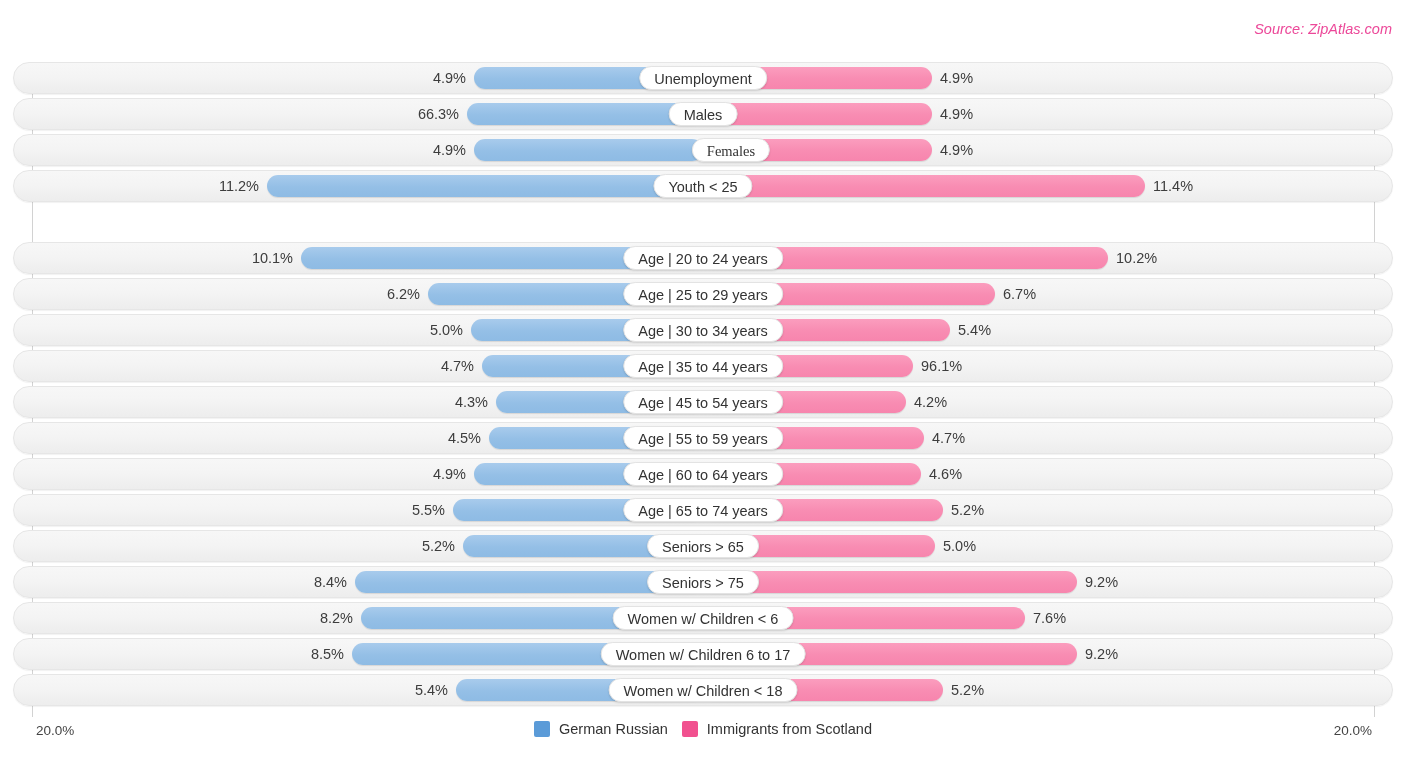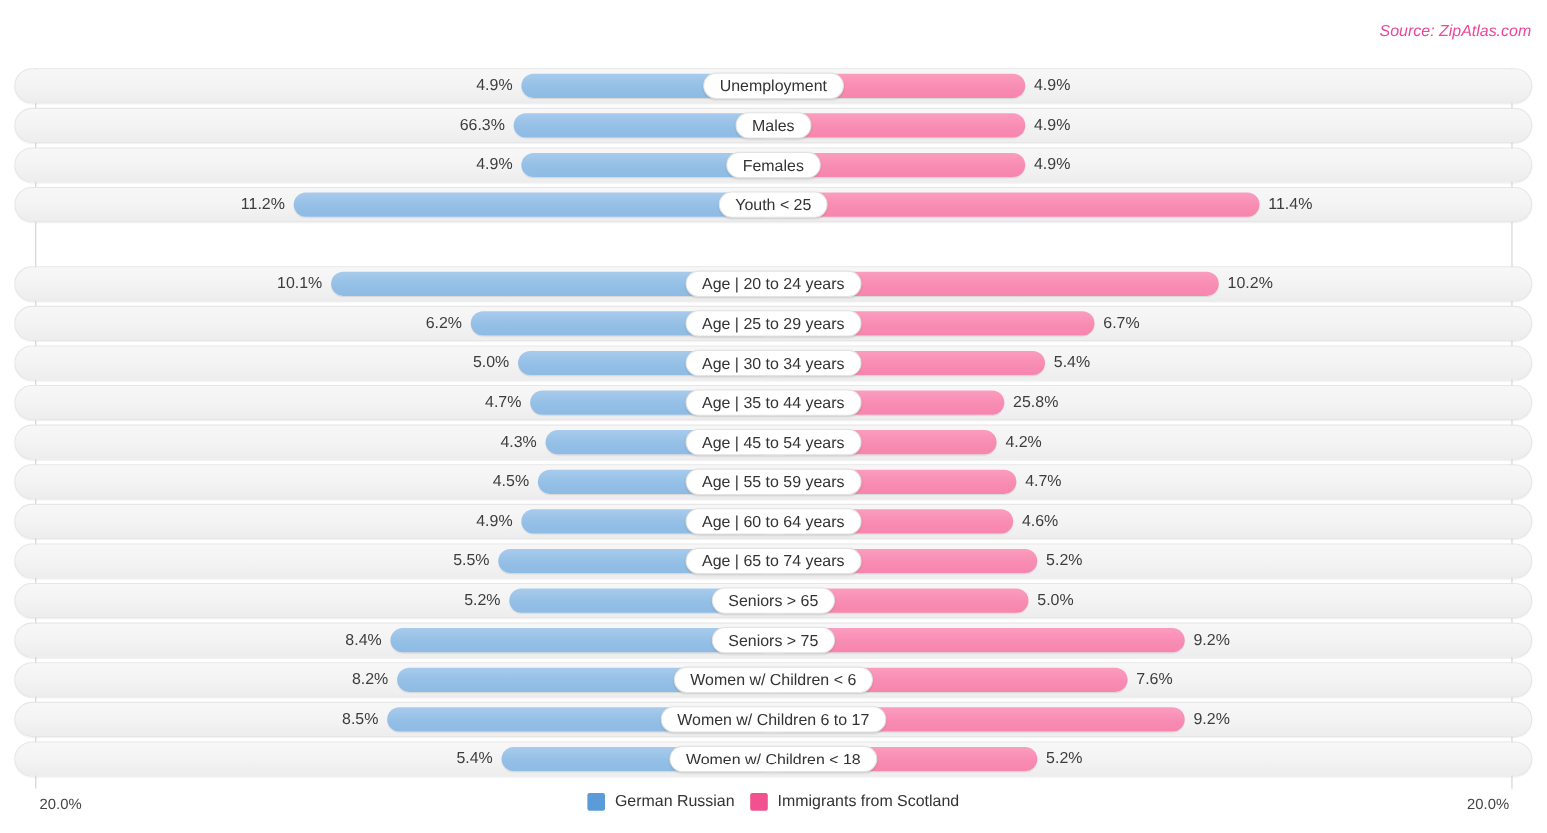--- a/index.html
+++ b/index.html
@@ -132,21 +132,21 @@
       <div class="val val-left" style="left: 376px; width: 70px;">66.3%</div>
       <div class="val val-right" style="left: 927px; width: 70px;">4.9%</div>
       <div class="cat" style="left: 690px;">Males</div>
     </div>
     <div class="row" style="top: 72px;">
       <div class="track"></div>
       <div class="bar bar-left" style="left: 461px; width: 229px;"></div>
       <div class="bar bar-right" style="left: 690px; width: 229px;"></div>
       <div class="val val-left" style="left: 383px; width: 70px;">4.9%</div>
       <div class="val val-right" style="left: 927px; width: 70px;">4.9%</div>
-      <div class="cat" style="left: 690px;">Females</div>
+      <div class="cat" style="left: 718px; font-family: Liberation Serif, serif;">Females</div>
     </div>
     <div class="row" style="top: 108px;">
       <div class="track"></div>
       <div class="bar bar-left" style="left: 254px; width: 436px;"></div>
       <div class="bar bar-right" style="left: 690px; width: 442px;"></div>
       <div class="val val-left" style="left: 176px; width: 70px;">11.2%</div>
       <div class="val val-right" style="left: 1140px; width: 70px;">11.4%</div>
       <div class="cat" style="left: 690px;">Youth &lt; 25</div>
     </div>
     <div class="row" style="top: 180px;">
@@ -171,21 +171,21 @@
       <div class="bar bar-right" style="left: 690px; width: 247px;"></div>
       <div class="val val-left" style="left: 380px; width: 70px;">5.0%</div>
       <div class="val val-right" style="left: 945px; width: 70px;">5.4%</div>
       <div class="cat" style="left: 690px;">Age | 30 to 34 years</div>
     </div>
     <div class="row" style="top: 288px;">
       <div class="track"></div>
       <div class="bar bar-left" style="left: 469px; width: 221px;"></div>
       <div class="bar bar-right" style="left: 690px; width: 210px;"></div>
       <div class="val val-left" style="left: 391px; width: 70px;">4.7%</div>
-      <div class="val val-right" style="left: 908px; width: 70px;">25.8%</div>
+      <div class="val val-right" style="left: 908px; width: 70px;">96.1%</div>
       <div class="cat" style="left: 690px;">Age | 35 to 44 years</div>
     </div>
     <div class="row" style="top: 324px;">
       <div class="track"></div>
       <div class="bar bar-left" style="left: 483px; width: 207px;"></div>
       <div class="bar bar-right" style="left: 690px; width: 203px;"></div>
       <div class="val val-left" style="left: 405px; width: 70px;">4.3%</div>
       <div class="val val-right" style="left: 901px; width: 70px;">4.2%</div>
       <div class="cat" style="left: 690px;">Age | 45 to 54 years</div>
     </div>

